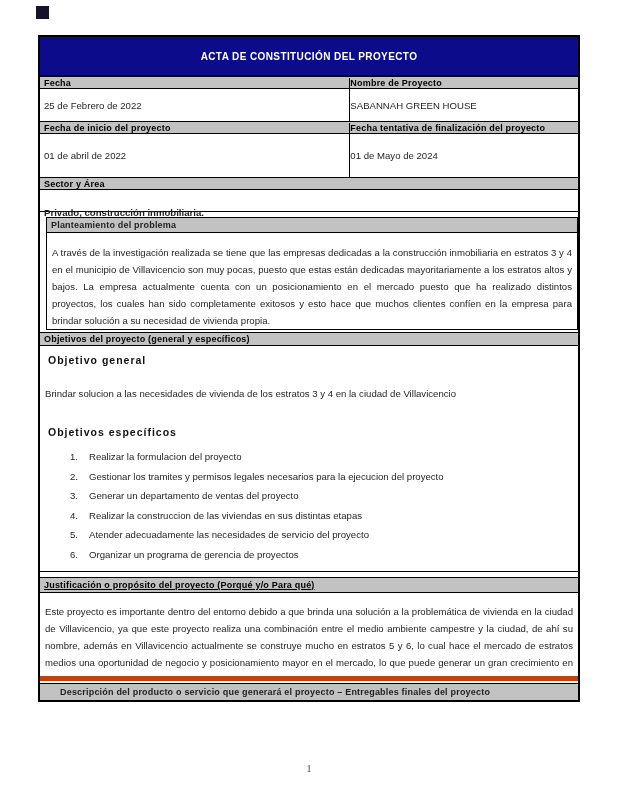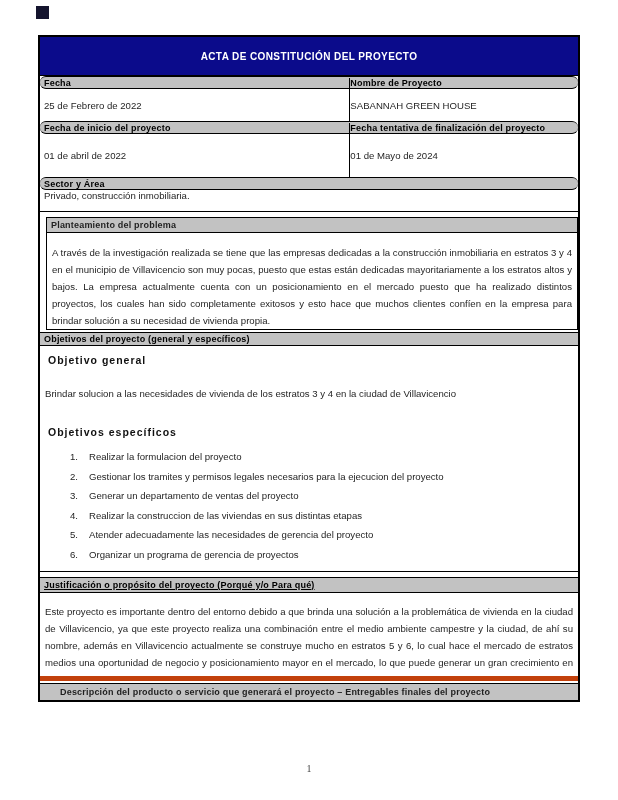--- a/index.html
+++ b/index.html
@@ -21,25 +21,25 @@
   .bar{
     background:var(--gray,#c2c2c2);border-top:1px solid #000;border-bottom:1px solid #000;
     font-weight:bold;font-size:9px;letter-spacing:.2px;color:#000;
     display:flex;align-items:center;padding-left:4px;
   }
   .tr{display:flex;}
   .c-left{width:57.5%;display:flex;align-items:center;padding-left:4px;}
   .c-right{width:42.5%;border-left:1px solid #000;display:flex;align-items:center;}
   .tr.bar{padding-left:0;}
   .tr.bar .c-left,.tr.bar .c-right{font-weight:bold;font-size:9px;}
-  .h13{height:13px;border-radius:6px;}
+  .h13{height:13px;}
   .h32{height:32px;}
   .h43{height:43px;}
   .val{font-size:9.6px;}
-  .sector-value{height:22px;border-bottom:1px solid #000;font-size:9.6px;padding:0 4px 0 4px;}
+  .sector-value{height:22px;border-bottom:1px solid #000;font-size:9.6px;padding:17px 4px 0 4px;font-weight:bold;}
   .gap6{height:5px;}
   .gap2{height:2px;}
   .gap5{height:5px;}
   .nested{margin-left:6px;border:1px solid #000;}
   .nested-bar{height:15px;background:var(--gray,#c2c2c2);border-bottom:1px solid #000;
     font-weight:bold;font-size:9px;letter-spacing:.2px;display:flex;align-items:center;padding-left:4px;}
   .para{font-size:9.6px;line-height:17px;text-align:justify;padding:11px 5px 0 5px;overflow:hidden;}
   .plant-para{height:96px;}
   .obj-bar{height:14px;}
   .obj-content{height:226px;border-bottom:1px solid #000;overflow:hidden;}
@@ -118,21 +118,21 @@
         <div class="obj-item">
           <span class="num">3.</span>
           <span>Generar un departamento de ventas del proyecto</span>
         </div>
         <div class="obj-item">
           <span class="num">4.</span>
           <span>Realizar la construccion de las viviendas en sus distintas etapas</span>
         </div>
         <div class="obj-item">
           <span class="num">5.</span>
-          <span>Atender adecuadamente las necesidades de gerencia del proyecto</span>
+          <span>Atender adecuadamente las necesidades de servicio del proyecto</span>
         </div>
         <div class="obj-item">
           <span class="num">6.</span>
           <span>Organizar un programa de gerencia de proyectos</span>
         </div>
       </div>
     </div>
 
     <div class="gap5"></div>
 

